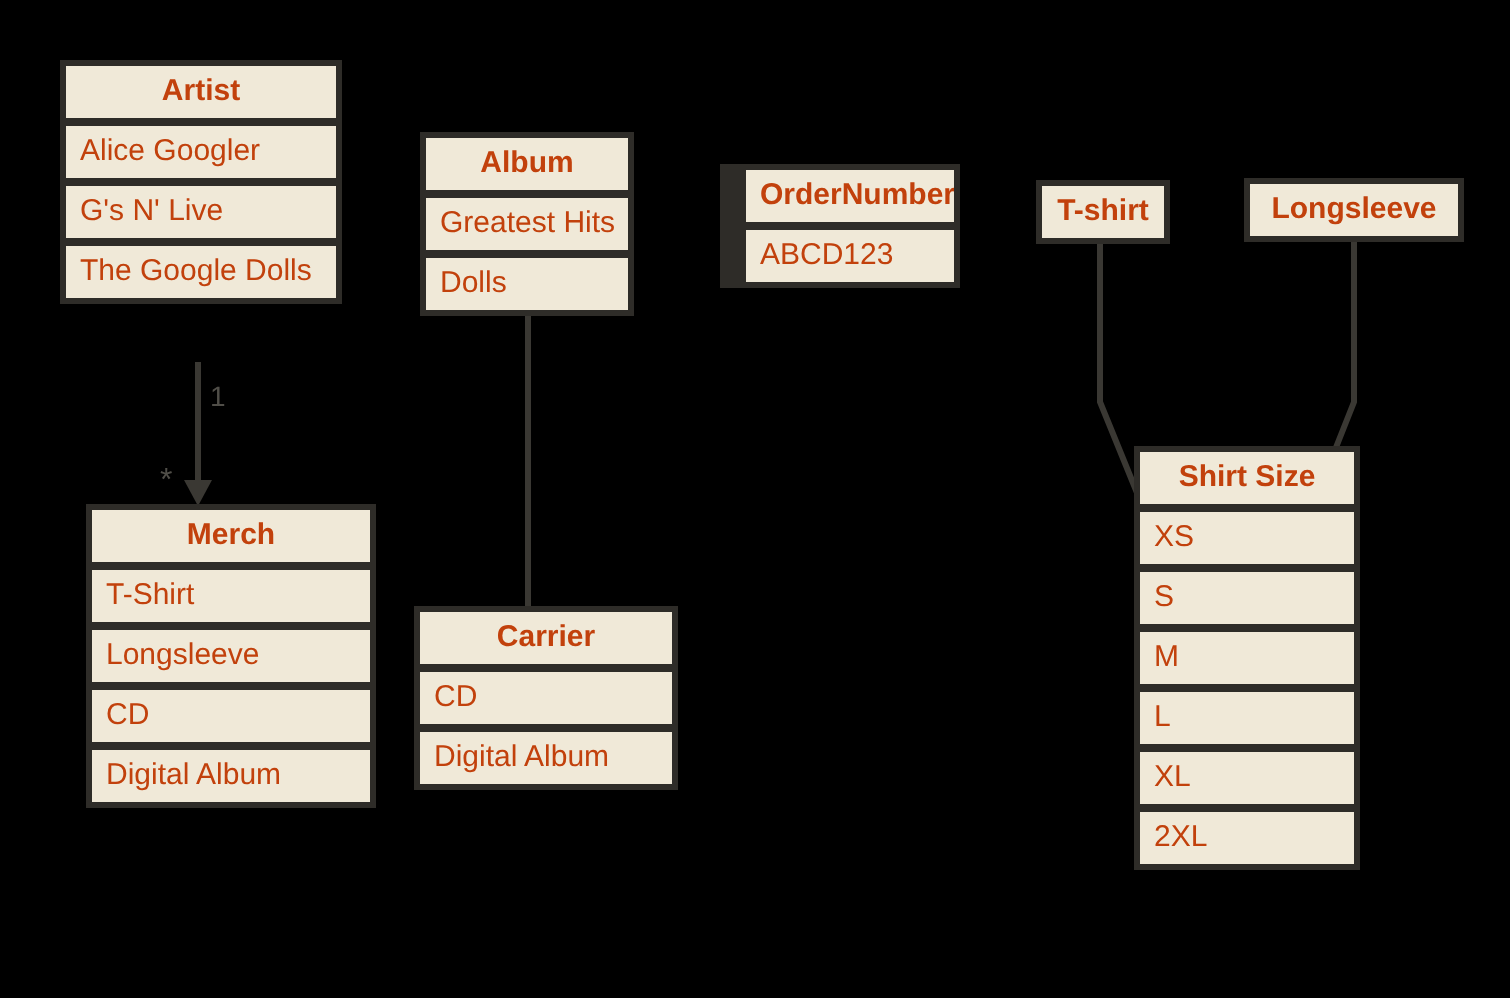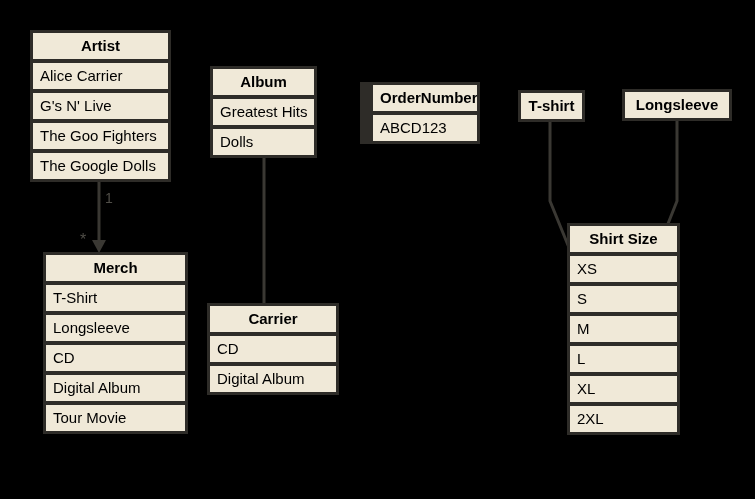--- a/index.html
+++ b/index.html
@@ -28,21 +28,21 @@
     z-index: 2;
     background: #2e2c28;
     padding: 3px;
     box-sizing: border-box;
     display: flex;
     flex-direction: column;
     gap: 4px;
   }
   .cell {
     background: #f0e9d8;
-    color: #000000;
+    color: #c2410c;
     font-size: 15px;
     height: 26px;
     line-height: 26px;
     padding: 0 7px;
     white-space: nowrap;
     overflow: hidden;
   }
   .hdr {
     font-weight: bold;
     text-align: center;
@@ -69,23 +69,22 @@
 
   <line x1="264" y1="155" x2="264" y2="305" stroke="#3a3833" stroke-width="3"></line>
 
   <polyline points="550,119 550,201 572,255" fill="none" stroke="#3a3833" stroke-width="3"></polyline>
 
   <polyline points="677,119 677,201 656,254" fill="none" stroke="#3a3833" stroke-width="3"></polyline>
 </svg>
 
 <div class="box box-artist">
   <div class="cell hdr">Artist</div>
-  <div class="cell">Alice Carrier</div>
+  <div class="cell">Alice Googler</div>
   <div class="cell">G's N' Live</div>
-  <div class="cell">The Goo Fighters</div>
   <div class="cell">The Google Dolls</div>
 </div>
 
 <div class="box box-album">
   <div class="cell hdr">Album</div>
   <div class="cell">Greatest Hits</div>
   <div class="cell">Dolls</div>
 </div>
 
 <div class="box box-ordernumber">
@@ -100,21 +99,20 @@
 <div class="box box-longsleeve">
   <div class="cell hdr">Longsleeve</div>
 </div>
 
 <div class="box box-merch">
   <div class="cell hdr">Merch</div>
   <div class="cell">T-Shirt</div>
   <div class="cell">Longsleeve</div>
   <div class="cell">CD</div>
   <div class="cell">Digital Album</div>
-  <div class="cell">Tour Movie</div>
 </div>
 
 <div class="box box-carrier">
   <div class="cell hdr">Carrier</div>
   <div class="cell">CD</div>
   <div class="cell">Digital Album</div>
 </div>
 
 <div class="box box-shirtsize">
   <div class="cell hdr">Shirt Size</div>

